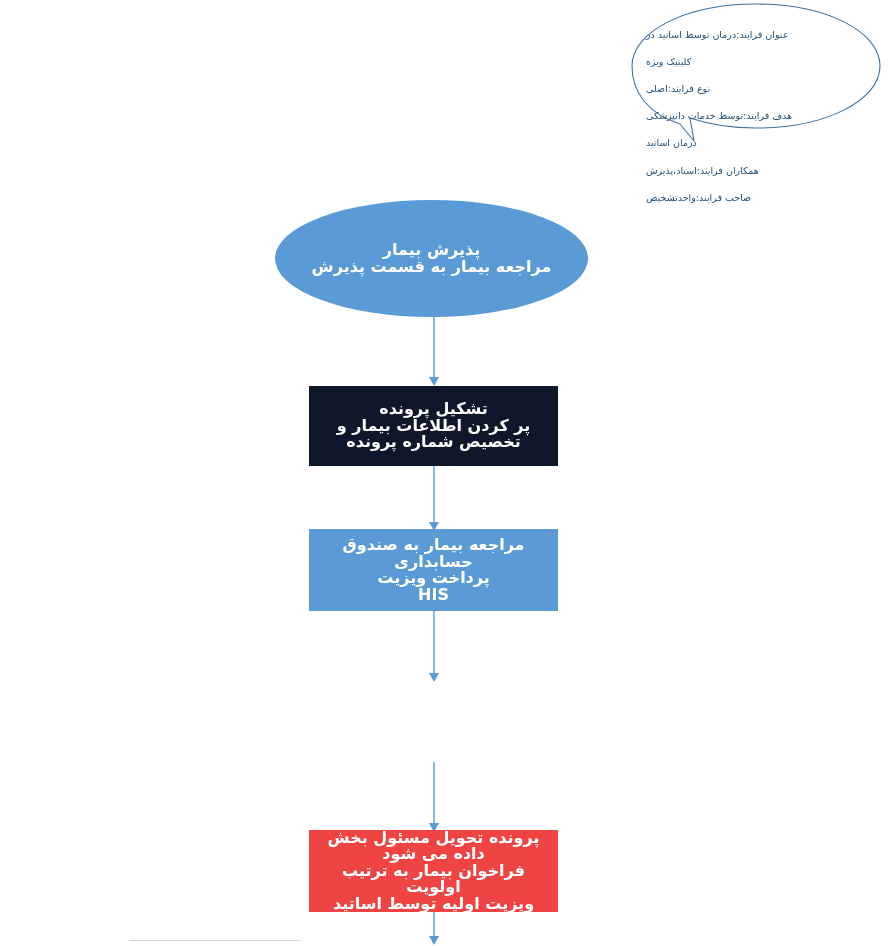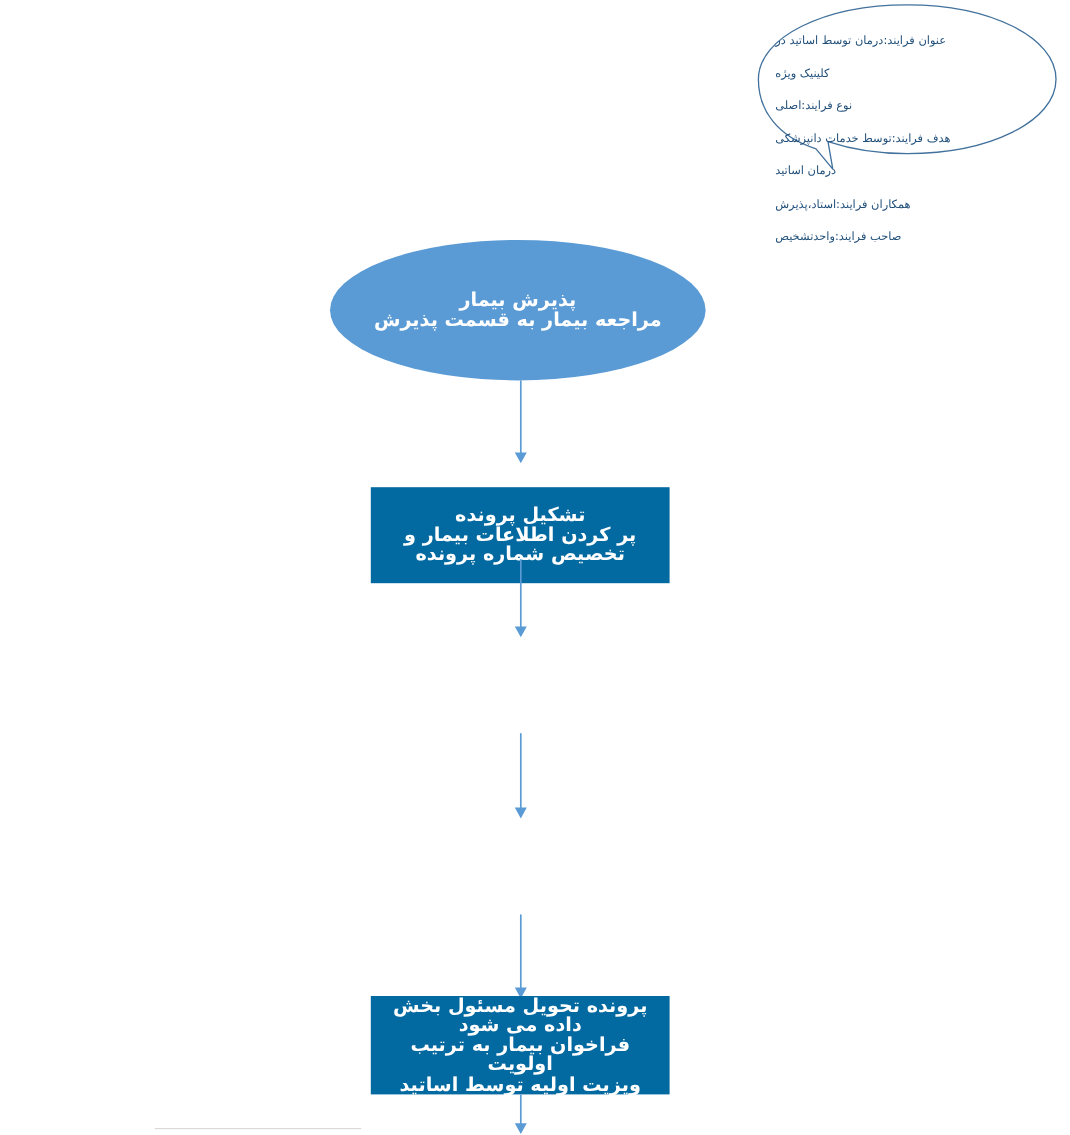--- a/index.html
+++ b/index.html
@@ -121,44 +121,49 @@
   <div class="node node-ellipse" style="left:275px; top:200px; width:313px; height:117px; background:#5B9BD5;">
     <div class="node-inner">پذیرش بیمار
 مراجعه بیمار به قسمت پذیرش</div>
   </div>
 
   <svg class="connector" style="left:424px; top:317px; width:20px; height:70px;" viewBox="0 0 20 70">
     <line x1="10" y1="0" x2="10" y2="62" stroke="#5B9BD5" stroke-width="1.4"></line>
     <polygon points="5,60 15,60 10,69" fill="#5B9BD5"></polygon>
   </svg>
 
-  <div class="node" style="left:309px; top:386px; width:249px; height:80px; background:#0369a1;margin-top:20px;">
+  <div class="node" style="left:309px; top:386px; width:249px; height:80px; background:#0f172a;">
     <div class="node-inner">تشکیل پرونده
 پر کردن اطلاعات بیمار و
 تخصیص شماره پرونده</div>
   </div>
 
   <svg class="connector" style="left:424px; top:466px; width:20px; height:66px;" viewBox="0 0 20 66">
     <line x1="10" y1="0" x2="10" y2="58" stroke="#5B9BD5" stroke-width="1.4"></line>
     <polygon points="5,56 15,56 10,65" fill="#5B9BD5"></polygon>
   </svg>
 
+  <div class="node" style="left:309px; top:529px; width:249px; height:82px; background:#5B9BD5;">
+    <div class="node-inner">مراجعه بیمار به صندوق حسابداری
+پرداخت ویزیت
+HIS</div>
+  </div>
 
   <svg class="connector" style="left:424px; top:611px; width:20px; height:72px;" viewBox="0 0 20 72">
     <line x1="10" y1="0" x2="10" y2="64" stroke="#5B9BD5" stroke-width="1.4"></line>
     <polygon points="5,62 15,62 10,71" fill="#5B9BD5"></polygon>
   </svg>
 
 
   <svg class="connector" style="left:424px; top:762px; width:20px; height:71px;" viewBox="0 0 20 71">
     <line x1="10" y1="0" x2="10" y2="63" stroke="#5B9BD5" stroke-width="1.4"></line>
     <polygon points="5,61 15,61 10,70" fill="#5B9BD5"></polygon>
   </svg>
 
-  <div class="node" style="left:309px; top:830px; width:249px; height:82px; background:#0369a1;">
+  <div class="node" style="left:309px; top:830px; width:249px; height:82px; background:#ef4444;">
     <div class="node-inner">پرونده تحویل مسئول بخش داده می شود
 فراخوان بیمار به ترتیب اولویت
 ویزیت اولیه توسط اساتید</div>
   </div>
 
   <svg class="connector" style="left:424px; top:912px; width:20px; height:34px;" viewBox="0 0 20 34">
     <line x1="10" y1="0" x2="10" y2="26" stroke="#5B9BD5" stroke-width="1.4"></line>
     <polygon points="5,24 15,24 10,33" fill="#5B9BD5"></polygon>
   </svg>
 

